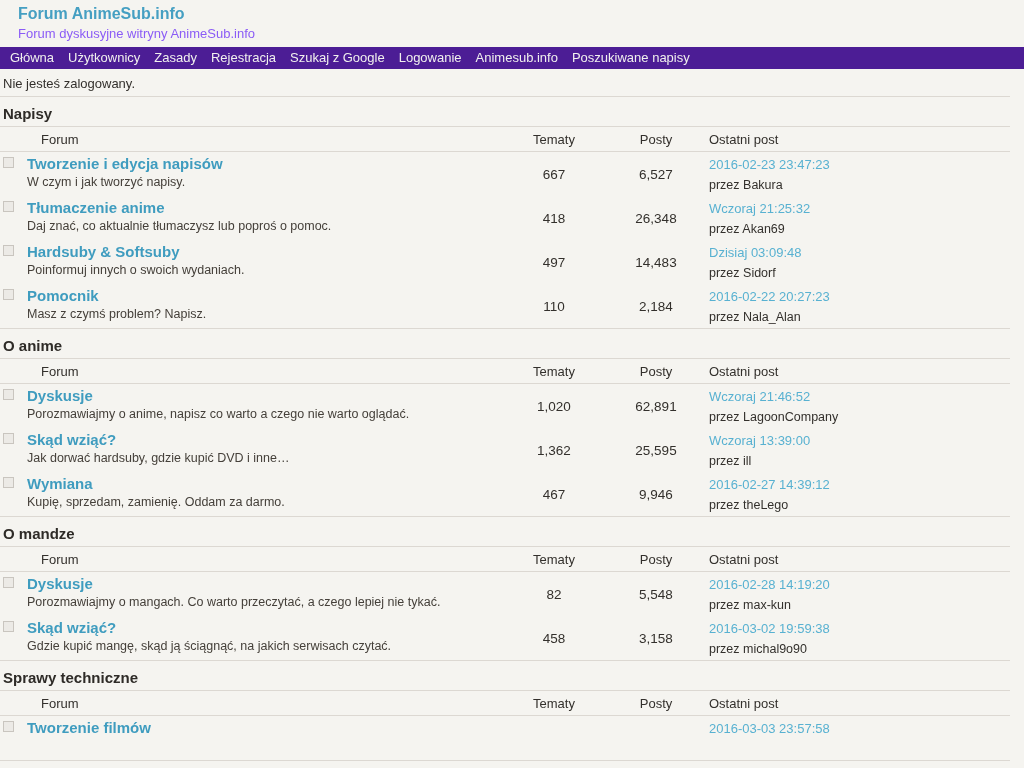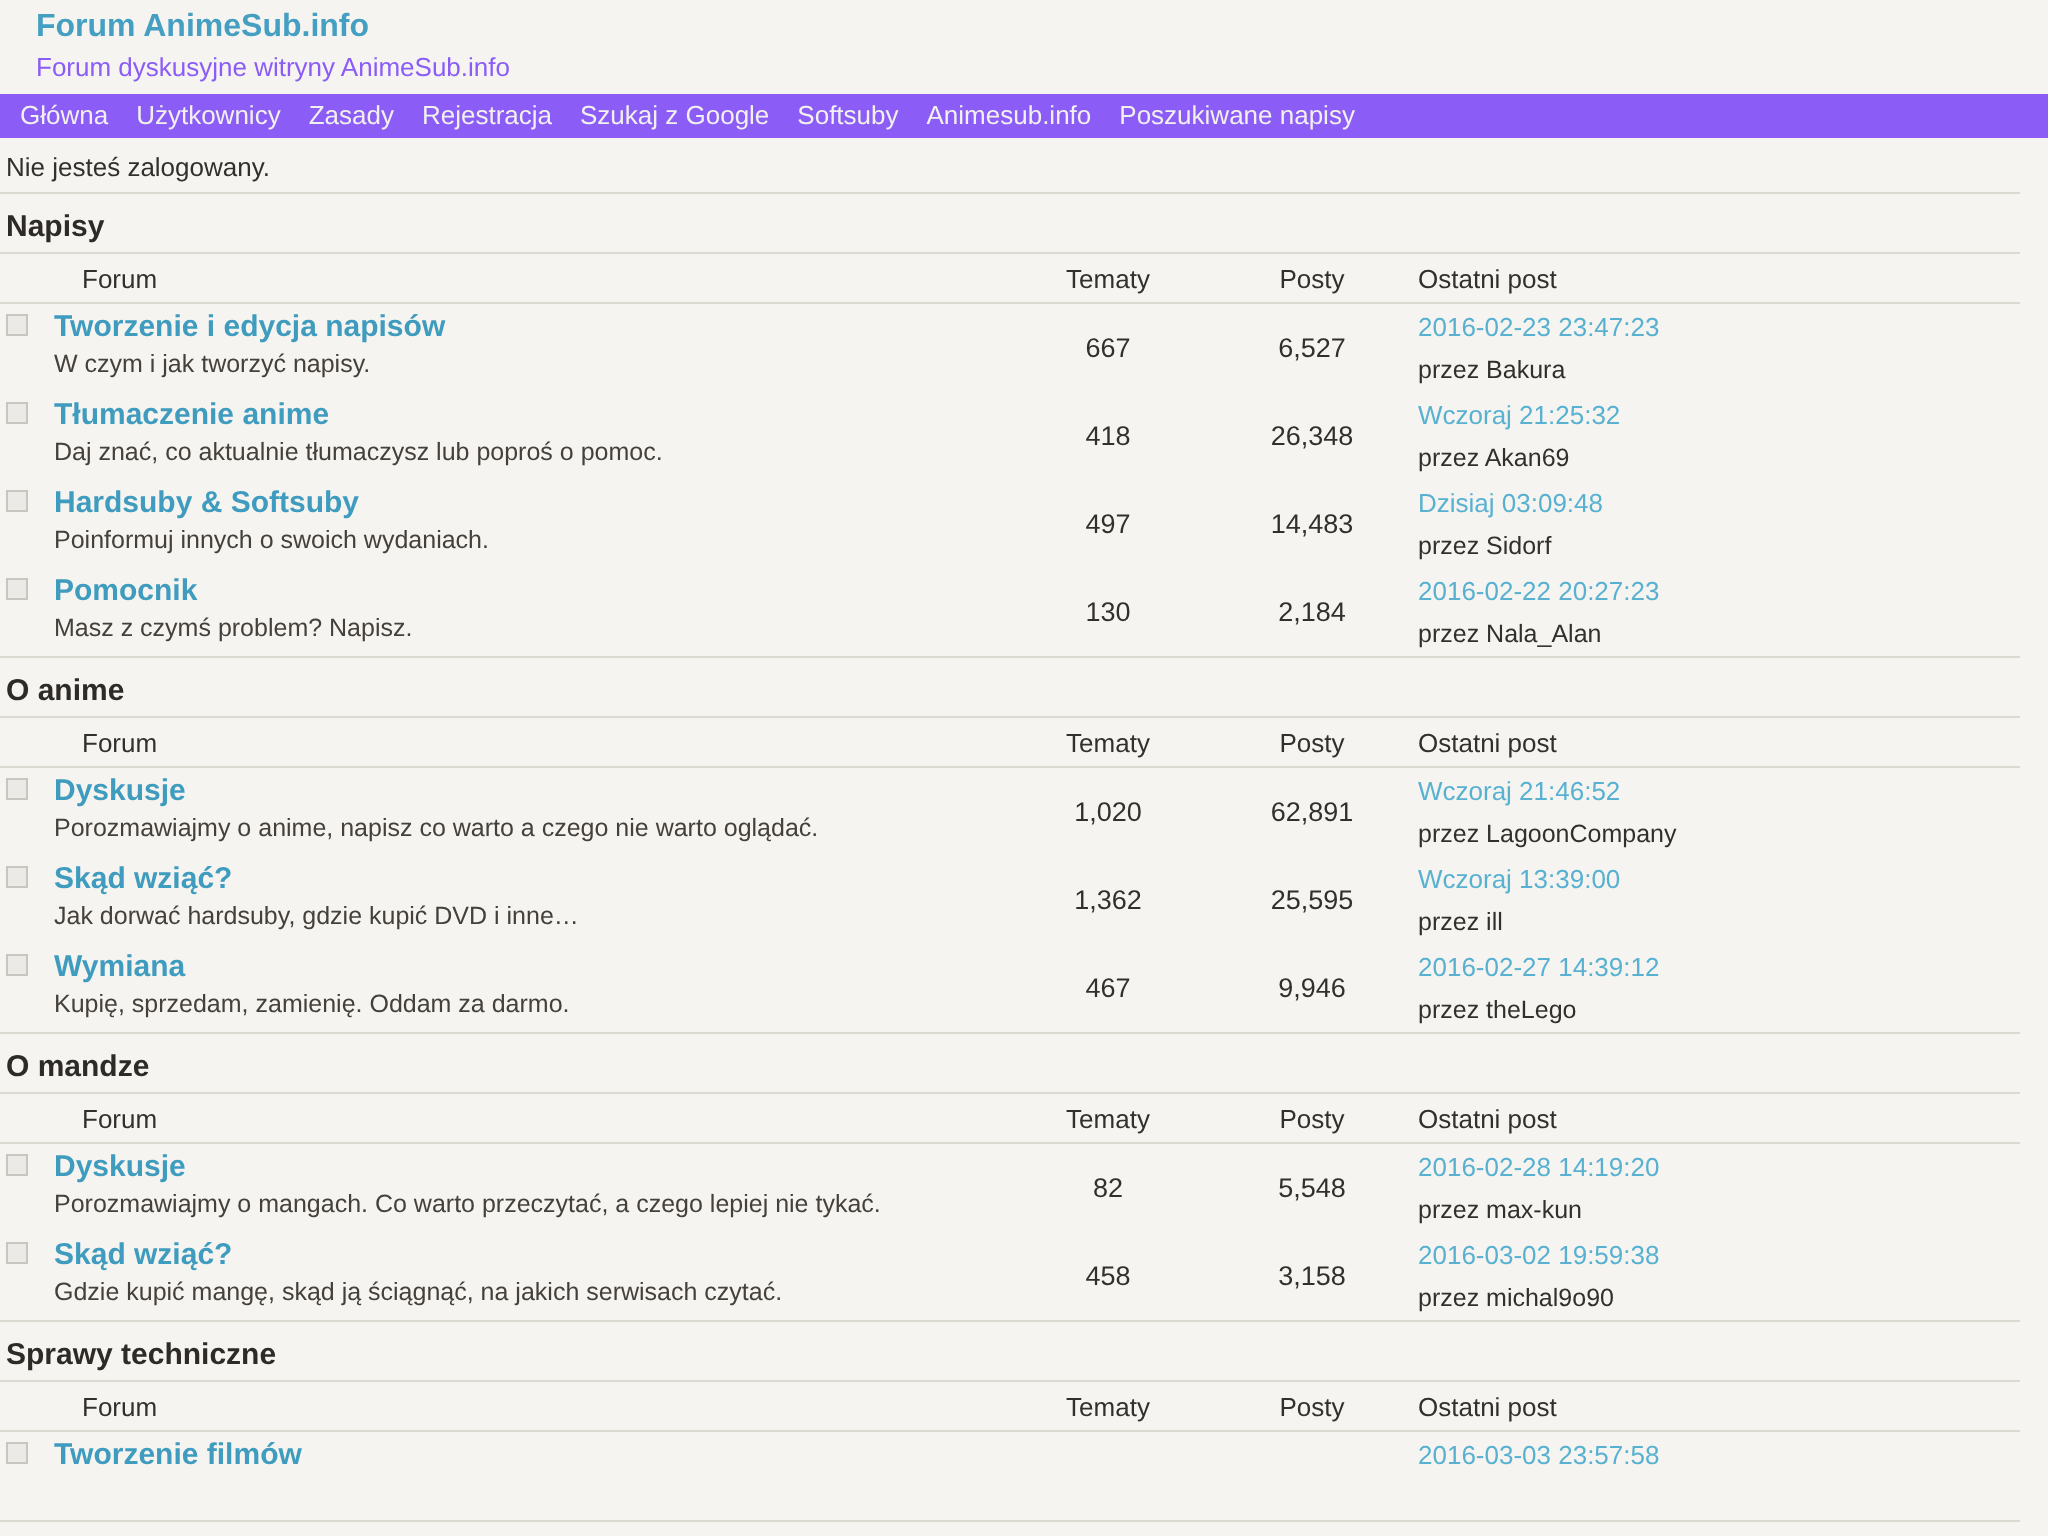--- a/index.html
+++ b/index.html
@@ -13,21 +13,21 @@
   
   .board-header { padding: 5px 0 0 3px; margin-left: 15px; }
   .board-title {
     display: inline-block; font-size: 16px; font-weight: bold; line-height: 18px;
     color: #459fc2; text-decoration: none; cursor: pointer;
   }
   .board-desc { font-size: 13px; color: #8b5cf6; margin-top: 3px; line-height: 16px; }
 
   
   .navbar {
-    margin-top: 5px; background: #8b5cf6; height: 22px;
+    margin-top: 5px; background: #4c1d95; height: 22px;
     display: flex; align-items: center; padding-left: 3px;
   }
   .nav-item {
     color: #f1f0ee; font-size: 13px; padding: 0 7px; line-height: 22px;
     cursor: pointer; white-space: nowrap; text-decoration: none;
   }
 
   .content { margin-right: 14px; }
   .status-line {
     padding: 7px 0 5px 3px; font-size: 13px; line-height: 15px;
@@ -87,21 +87,21 @@
     <a class="board-title">Forum AnimeSub.info</a>
     <div class="board-desc">Forum dyskusyjne witryny AnimeSub.info</div>
   </div>
 
   <nav class="navbar" id="navbar">
       <a class="nav-item">Główna</a>
       <a class="nav-item">Użytkownicy</a>
       <a class="nav-item">Zasady</a>
       <a class="nav-item">Rejestracja</a>
       <a class="nav-item">Szukaj z Google</a>
-      <a class="nav-item">Softsuby</a>
+      <a class="nav-item">Logowanie</a>
       <a class="nav-item">Animesub.info</a>
       <a class="nav-item">Poszukiwane napisy</a>
     </nav>
 
   <div class="content">
     <div class="status-line">Nie jesteś zalogowany.</div>
     <div id="sections">
   <section class="forum-section">
     <h2 class="section-title">Napisy</h2>
     <div class="col-header">
@@ -145,21 +145,21 @@
     <div class="row-last">
       <a class="last-date">Dzisiaj 03:09:48</a>
       <div class="last-by">przez Sidorf</div>
     </div>
   </div>
 
   <div class="forum-row">
     <span class="row-icon"></span>
     <a class="row-title">Pomocnik</a>
     <div class="row-desc">Masz z czymś problem? Napisz.</div>
-    <span class="row-topics">130</span>
+    <span class="row-topics">110</span>
     <span class="row-posts">2,184</span>
     <div class="row-last">
       <a class="last-date">2016-02-22 20:27:23</a>
       <div class="last-by">przez Nala_Alan</div>
     </div>
   </div>
 </div>
   </section>
 
   <section class="forum-section">

